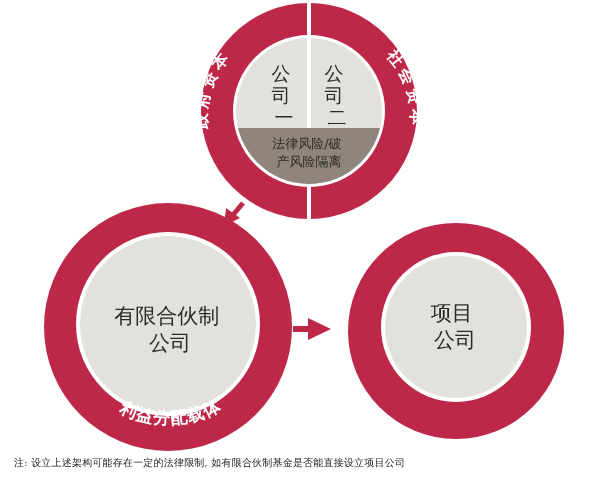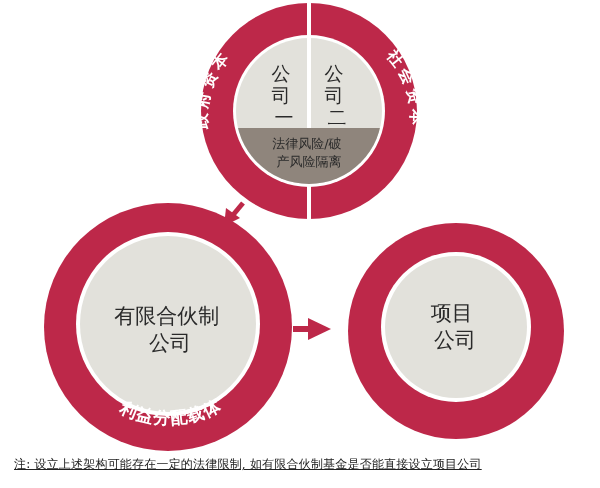--- a/index.html
+++ b/index.html
@@ -1,21 +1,21 @@
 <!DOCTYPE html>
 <html><head>
 <meta charset="utf-8">
 <style>
   html, body { margin: 0; padding: 0; background: #ffffff; }
   body { width: 600px; height: 488px; position: relative; overflow: hidden;
          font-family: "DejaVu Sans", "Liberation Sans", sans-serif; }
   #diagram { position: absolute; left: 0; top: 0; width: 600px; height: 488px; }
   .note { position: absolute; left: 14px; top: 456px; width: 580px;
-          font-family: "DejaVu Serif", "Liberation Serif", serif; font-size: 12px;
-          color: #222; white-space: nowrap; letter-spacing: 0.2px; text-decoration: underline; }
+          font-family: "DejaVu Serif", "Liberation Serif", serif; font-size: 10px;
+          color: #222; white-space: nowrap; letter-spacing: 0.2px; }
 </style>
 </head>
 <body>
 
 <svg id="diagram" viewBox="0 0 600 488" xmlns="http://www.w3.org/2000/svg">
   <defs>
     <clipPath id="topInnerClip">
         <circle cx="309" cy="111" r="73"></circle>
       </clipPath>
     <path id="arcLeftTop" d="M 224 170 A 88 88 0 0 1 270 33"></path>

